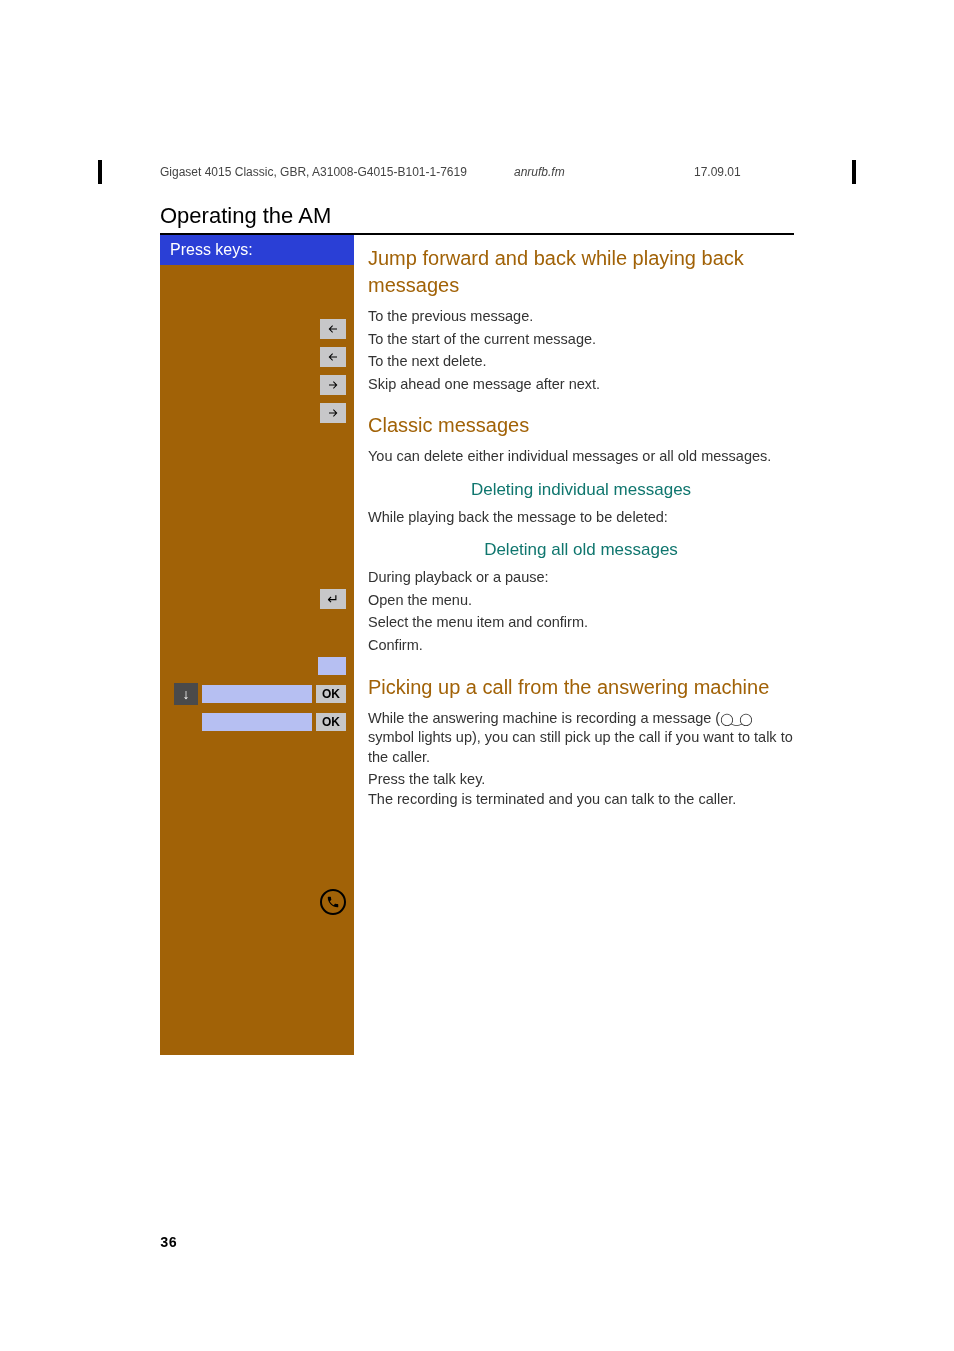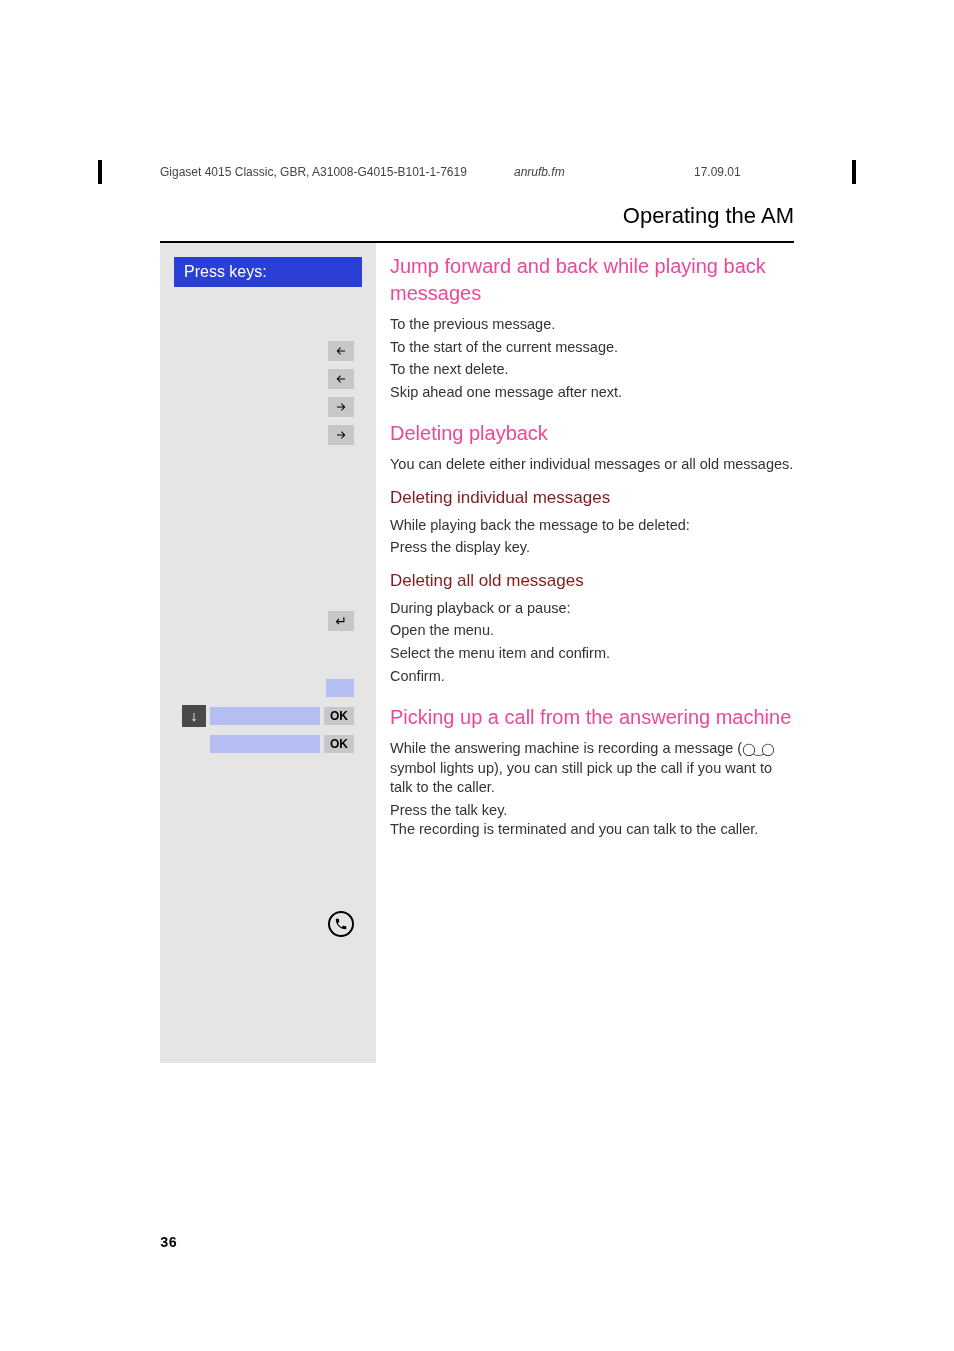--- a/index.html
+++ b/index.html
@@ -34,34 +34,33 @@
     justify-content: space-between;
     padding-bottom: 24px;
   }
   .meta-left { flex: 1; }
   .meta-center { width: 180px; text-align: left; font-style: italic; }
   .meta-right { width: 100px; text-align: left; }
 
   .section-title {
     font-size: 22px;
     font-weight: normal;
-    padding-bottom: 12px;
+    padding-bottom: 4px;
     border-bottom: 2px solid #000;
     margin-bottom: 0;
-    text-align: right;
   }
 
   .layout {
     display: flex;
     align-items: stretch;
   }
   .sidebar {
-    width: 216px;
-    background: #e5e5e5;
-    padding: 14px;
+    width: 194px;
+    background: #a16207;
+    padding: 0;
     min-height: 820px;
   }
   .sidebar-header {
     background: #2a3fd6;
     color: #fff;
     font-size: 16px;
     padding: 6px 10px;
   }
   .side-item {
     display: flex;
@@ -125,32 +124,33 @@
   }
   .talk-key svg { width: 14px; height: 14px; }
 
   .content {
     flex: 1;
     padding: 0 0 0 14px;
     font-size: 14.5px;
     line-height: 1.35;
   }
   h3.blue {
-    color: #ec4899;
+    color: #a16207;
     font-size: 20px;
     font-weight: normal;
     margin-top: 10px;
     margin-bottom: 8px;
   }
   h4.blue {
-    color: #7f1d1d;
+    color: #0f766e;
     font-size: 17px;
     font-weight: normal;
     margin-top: 12px;
     margin-bottom: 6px;
+    text-align: center;
   }
   .content p { margin: 3px 0; color: #333; }
   .sp-10 { height: 10px; }
   .sp-20 { height: 20px; }
 
   .page-num {
     position: absolute;
     left: 0;
     bottom: -20px;
     font-size: 14px;
@@ -243,26 +243,25 @@
 
     </div>
 
     <div class="content">
       <h3 class="blue">Jump forward and back while playing back messages</h3>
       <p>To the previous message.</p>
       <p>To the start of the current message.</p>
       <p>To the next delete.</p>
       <p>Skip ahead one message after next.</p>
 
-      <h3 class="blue" style="margin-top:18px">Deleting playback</h3>
+      <h3 class="blue" style="margin-top:18px">Classic messages</h3>
       <p>You can delete either individual messages or all old messages.</p>
 
       <h4 class="blue">Deleting individual messages</h4>
       <p>While playing back the message to be deleted:</p>
-      <p>Press the display key.</p>
 
       <h4 class="blue">Deleting all old messages</h4>
       <p>During playback or a pause:</p>
       <p>Open the menu.</p>
       <p>Select the menu item and confirm.</p>
       <p>Confirm.</p>
 
       <h3 class="blue" style="margin-top:18px">Picking up a call from the answering machine</h3>
       <p>
         <span>While the answering machine is recording a message (</span><span class="tape-glyph">◯‿◯</span><span> symbol lights up), you can still pick up the call if you want to talk to the caller.</span>

